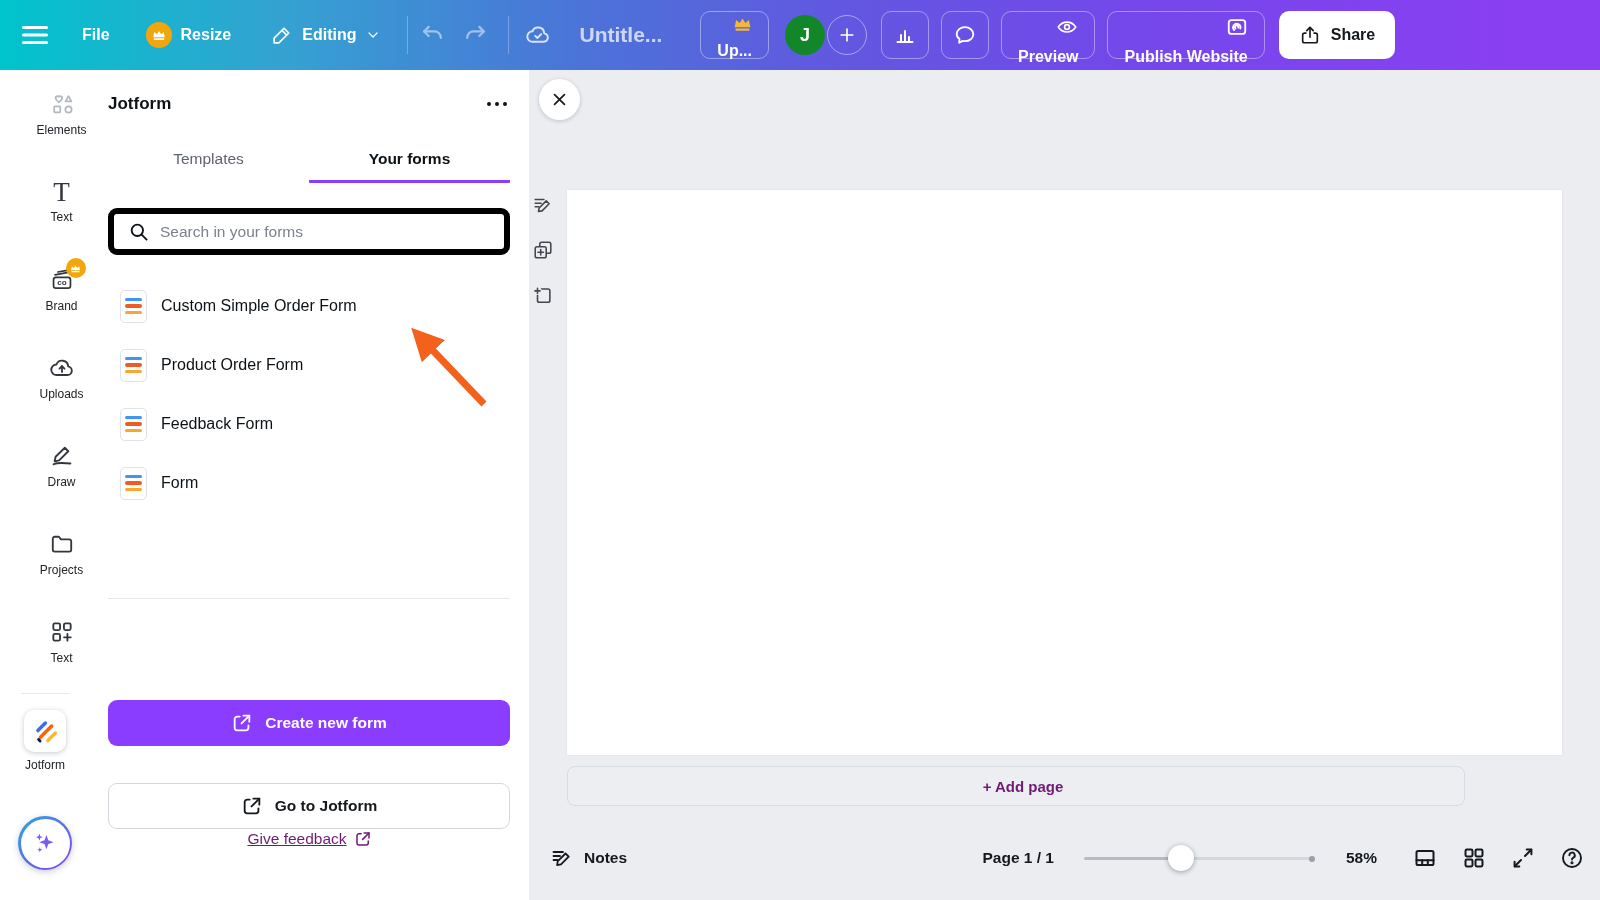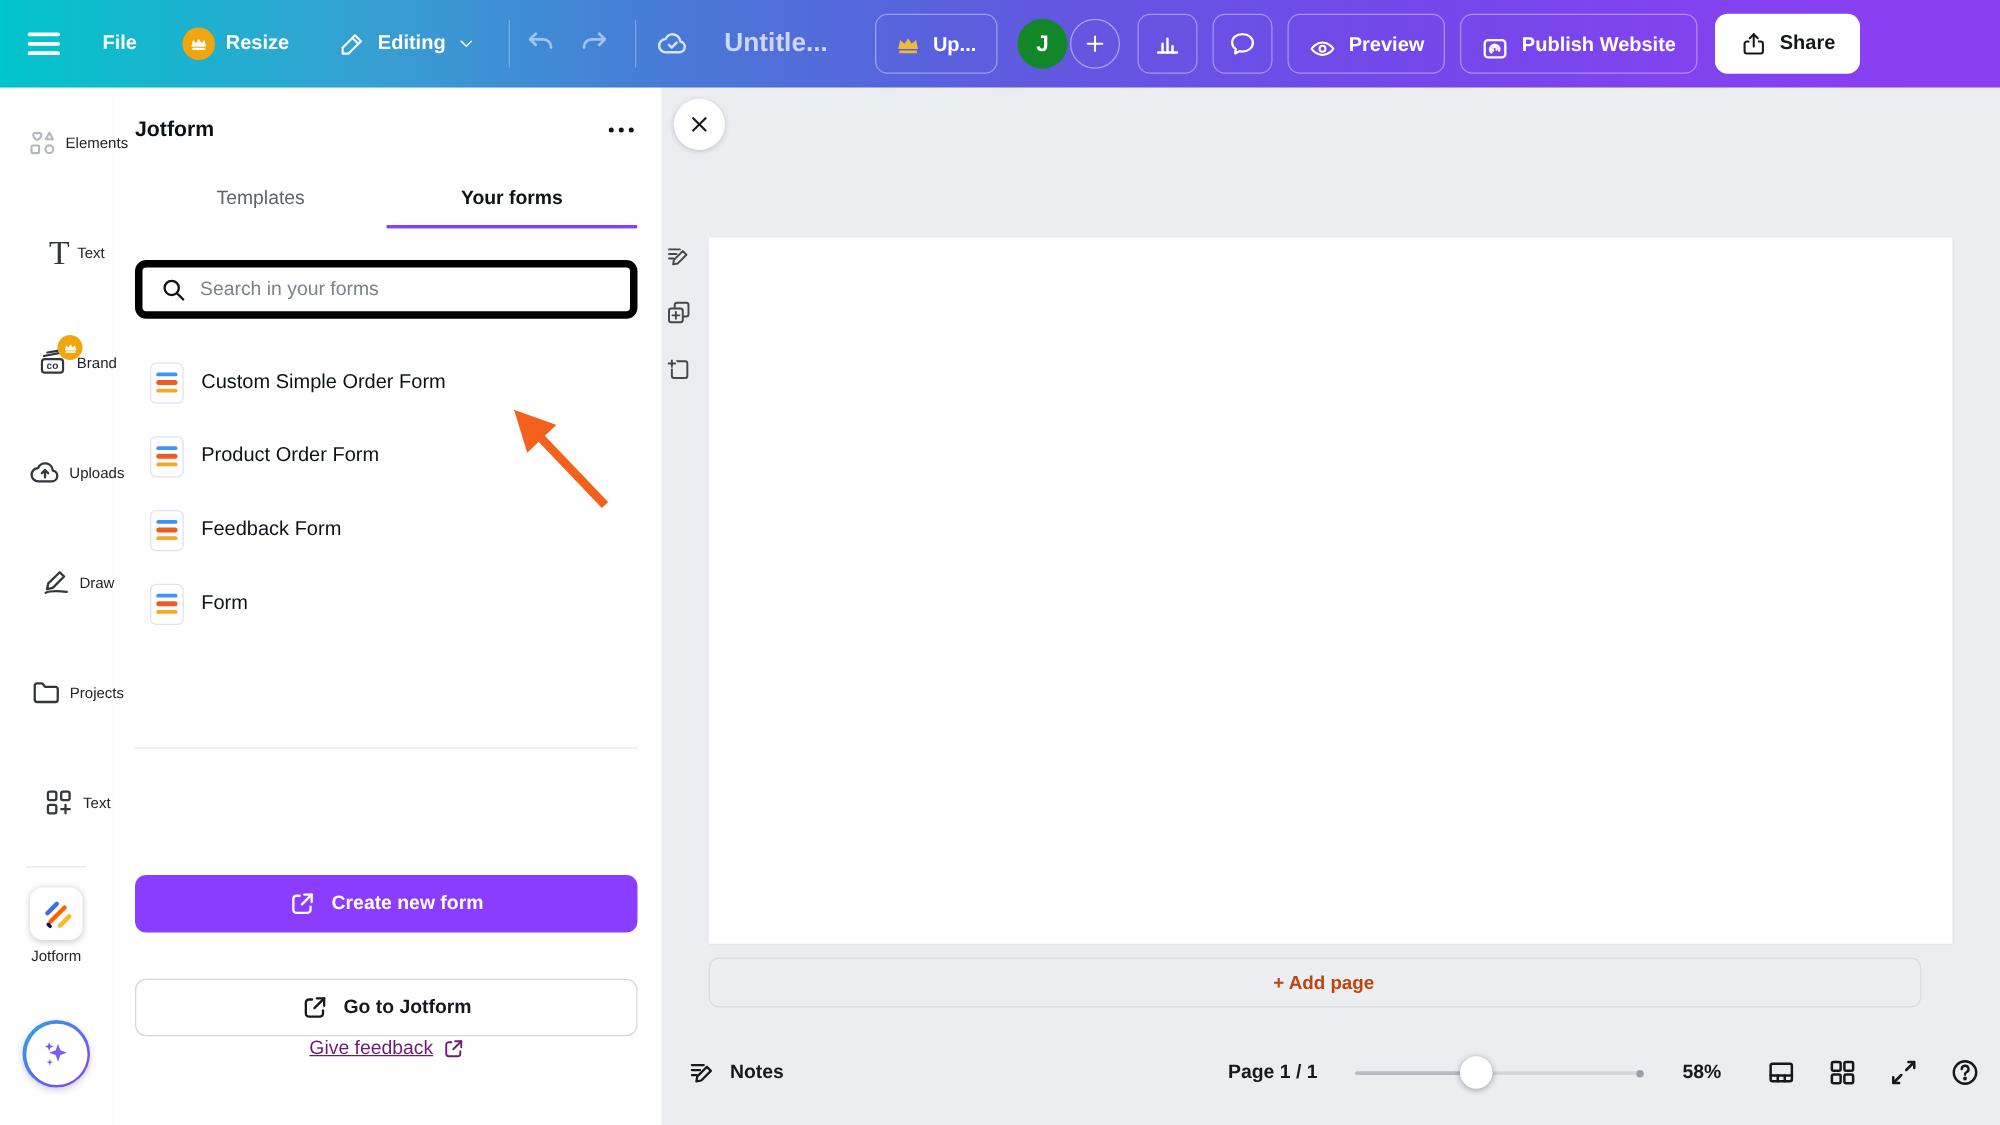--- a/index.html
+++ b/index.html
@@ -10,36 +10,36 @@
   button { font-family:inherit; background:none; border:none; cursor:pointer; color:inherit; }
 
   
   .header { position:absolute; left:0; top:0; width:1600px; height:70px;
     background:linear-gradient(90deg,#00c4cc 0%,#35a1d2 18%,#4b74d8 36%,#6158e0 52%,#7348ea 70%,#8a3ff2 95%);
     display:flex; align-items:center; color:#fff; z-index:30; }
   .hbtn { display:flex; align-items:center; gap:9px; color:#fff; font-weight:700; font-size:16px; }
   .hdivider { width:1px; height:38px; background:rgba(255,255,255,.28); }
   .crown-badge { width:26px; height:26px; border-radius:50%; background:#f2a60d; display:flex; align-items:center; justify-content:center; }
   .doc-title { font-size:21px; font-weight:600; color:rgba(255,255,255,.72); }
-  .pill { height:48px; border:1.5px solid rgba(255,255,255,.4); border-radius:10px; padding:16px 16px;
-    display:flex; align-items:flex-start; gap:10px; color:#fff; font-weight:700; font-size:16px; background:transparent; }
+  .pill { height:48px; border:1.5px solid rgba(255,255,255,.4); border-radius:10px; padding:4px 16px;
+    display:flex; align-items:flex-end; gap:10px; color:#fff; font-weight:700; font-size:16px; background:transparent;flex-direction:column; }
   .sqbtn { width:48px; height:48px; border:1.5px solid rgba(255,255,255,.4); border-radius:10px;
     display:flex; align-items:center; justify-content:center; color:#fff; background:transparent; }
   .avatar { width:40px; height:40px; border-radius:50%; background:#12872a; color:#fff; font-weight:700; font-size:18px;
     display:flex; align-items:center; justify-content:center; }
   .plus-circle { width:40px; height:40px; border-radius:50%; border:1.5px solid rgba(255,255,255,.45);
     display:flex; align-items:center; justify-content:center; color:#fff; }
   .share-btn { height:48px; background:#fff; color:#15181c; border-radius:10px; padding:0 20px;
     display:flex; align-items:center; gap:10px; font-weight:700; font-size:16px; margin-right:16px; }
   .dim { opacity:.5; }
 
   
   .rail { position:absolute; left:0; top:70px; width:90px; bottom:0; background:#fff; z-index:20;
     display:flex; flex-direction:column; align-items:center; }
-  .rail-item { width:90px; height:88px; display:flex; flex-direction:row; align-items:center; justify-content:center;
+  .rail-item { width:90px; height:88px; display:flex; flex-direction:column; align-items:center; justify-content:center;
     gap:6px; color:#202327; font-size:12px; cursor:pointer;padding-left:33px; }
   .rail-item .icon { color:#33373d; position:relative; }
   .rail-item.light .icon { color:#b3b8c0; }
   .pro-dot { position:absolute; top:-9px; right:-11px; width:20px; height:20px; border-radius:50%; background:#f2a60d;
     display:flex; align-items:center; justify-content:center; color:#fff; }
   .serif-t { font-family:"Liberation Serif", serif; font-size:27px; line-height:24px; font-weight:500; }
   .rail-divider { width:48px; height:1px; background:#e4e6ea; margin:7px 0; }
   .app-tile { width:42px; height:42px; border-radius:10px; background:#fff; box-shadow:0 1px 5px rgba(40,45,60,.25);
     display:flex; align-items:center; justify-content:center; }
   .rail-app { margin-top:9px; display:flex; flex-direction:column; align-items:center; gap:6px; font-size:12px; color:#202327; cursor:pointer; }
@@ -74,23 +74,23 @@
   .feedback { position:absolute; left:0; right:0; top:760px; text-align:center; }
   .feedback a { color:#701a75; font-size:15.5px; text-decoration:underline; display:inline-flex; align-items:center; gap:7px; }
 
   
   .canvas { position:absolute; left:529px; top:70px; right:0; bottom:0; background:#ebedf1; }
   .close-btn { position:absolute; left:10px; top:9px; width:41px; height:41px; border-radius:50%; background:#fff;
     box-shadow:0 1px 4px rgba(30,35,50,.22); display:flex; align-items:center; justify-content:center; color:#15181c; }
   .side-tools { position:absolute; left:3px; top:124px; display:flex; flex-direction:column; gap:23px; color:#43474d; }
   .side-tools .icon { width:22px; height:22px; cursor:pointer; }
   .page { position:absolute; left:38px; top:120px; width:995px; height:565px; background:#fff; box-shadow:0 0 2px rgba(20,25,40,.08); }
-  .add-page { position:absolute; left:38px; top:696px; width:970px; height:40px; background:#eceef2;
+  .add-page { position:absolute; left:38px; top:696px; width:898px; height:40px; background:#eceef2;
     border:1px solid #d8dbe1; border-radius:8px; display:flex; align-items:center; justify-content:center;
-    font-size:15px; font-weight:600; color:#c2410c;padding-left:14px; }
+    font-size:15px; font-weight:600; color:#701a75;padding-left:14px; }
   .statusbar { position:absolute; left:0; right:0; bottom:0; height:84px; display:flex; align-items:center;
     padding:0 16px 0 21px; color:#15181c; }
   .notes-group { display:flex; align-items:center; gap:10px; font-size:15.5px; font-weight:700; cursor:pointer; }
   .sb-right { margin-left:auto; display:flex; align-items:center; gap:0; }
   .page-indicator { font-size:15.5px; font-weight:700; margin-right:30px; }
   .zoom-slider { position:relative; width:230px; height:26px; margin-right:32px; cursor:pointer; }
   .zoom-track { position:absolute; left:0; right:0; top:12px; height:3px; border-radius:2px; background:#d3d6db; }
   .zoom-fill { position:absolute; left:0; width:42%; top:12px; height:3px; border-radius:2px; background:#b6bbc3; }
   .zoom-dot { position:absolute; right:-1px; top:10.5px; width:6px; height:6px; border-radius:50%; background:#9aa0a8; }
   .zoom-knob { position:absolute; left:calc(42% - 13px); top:0; width:26px; height:26px; border-radius:50%; background:#fff;

